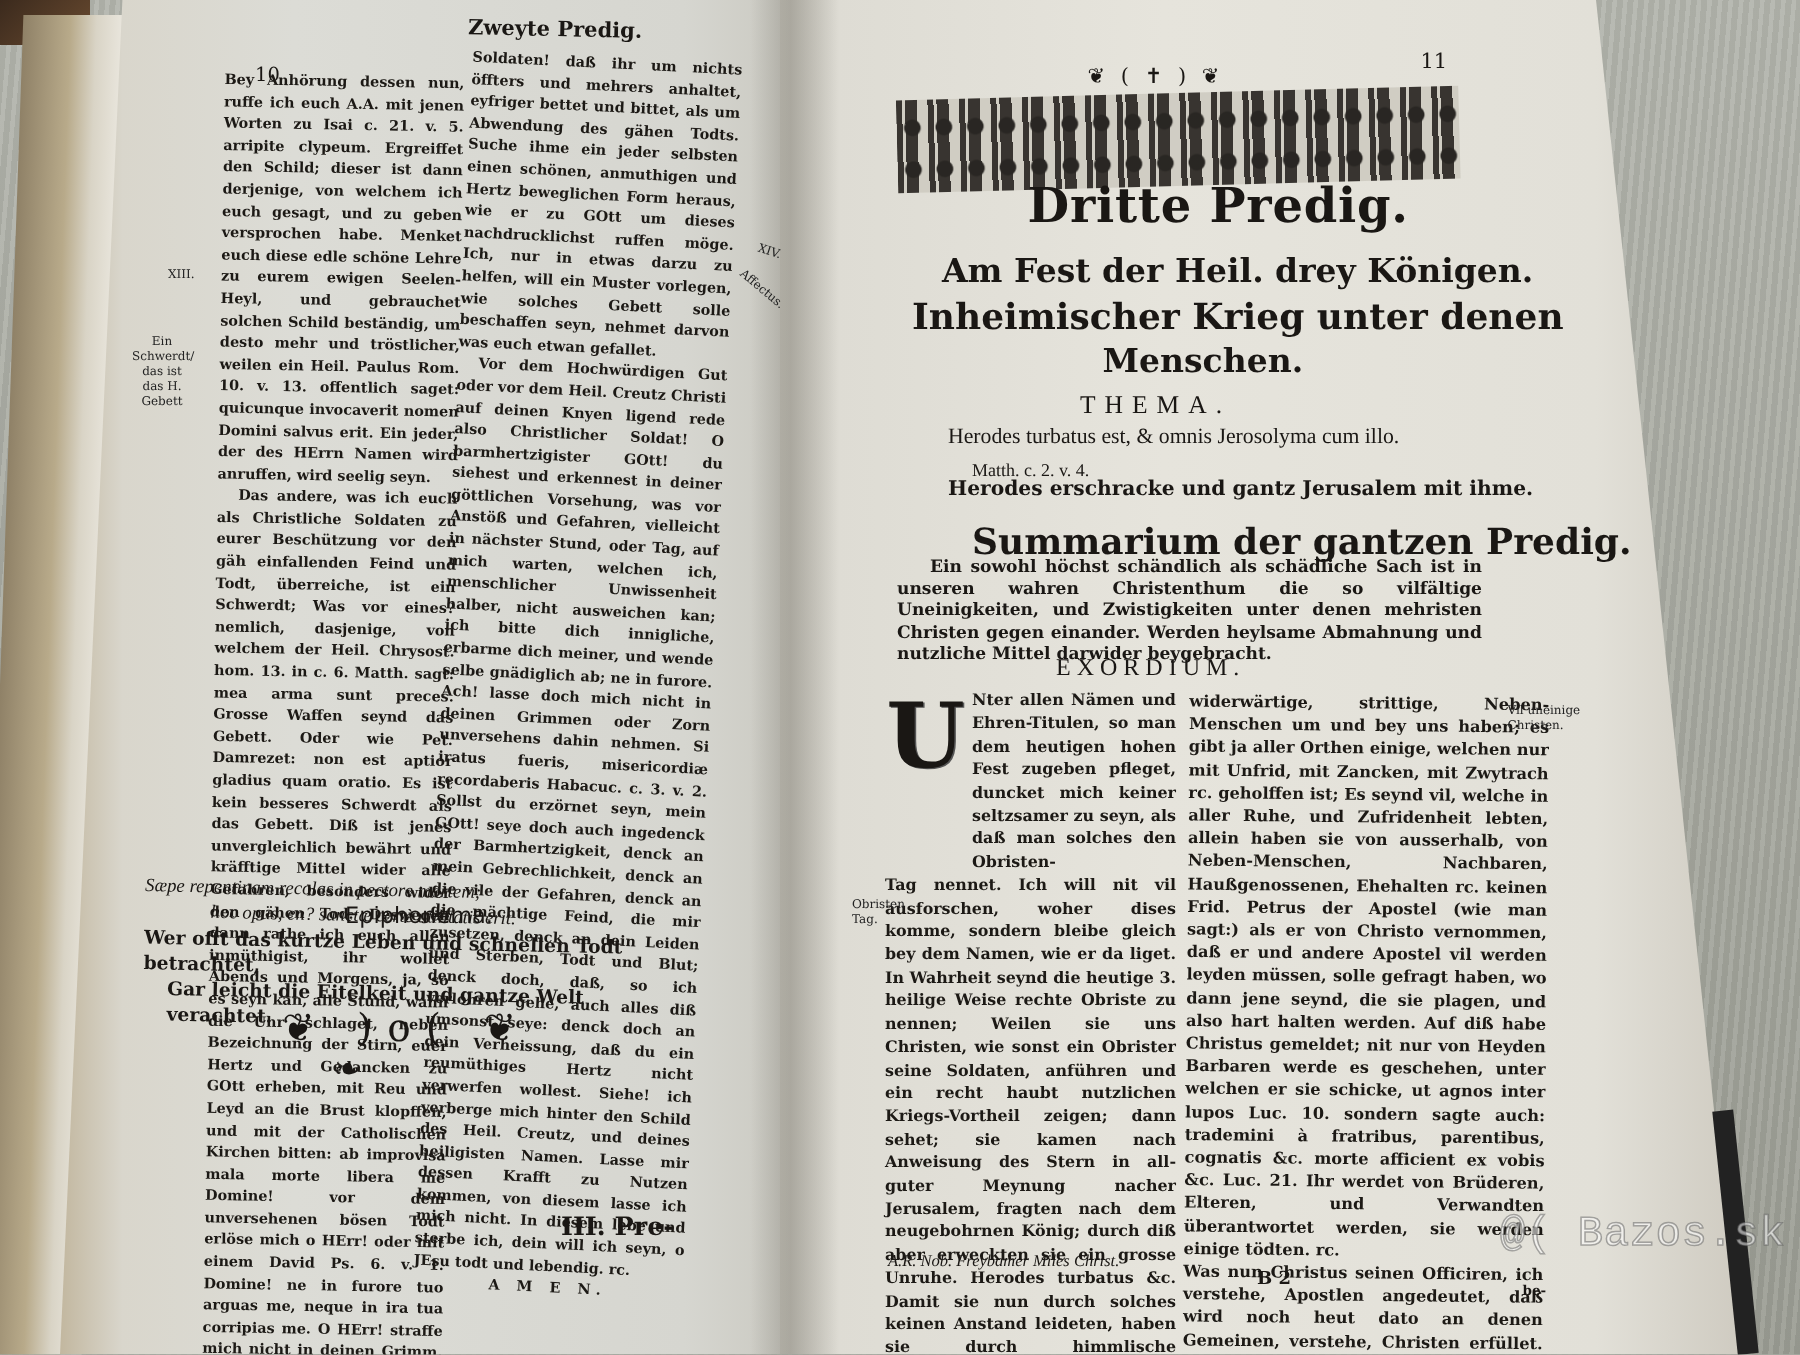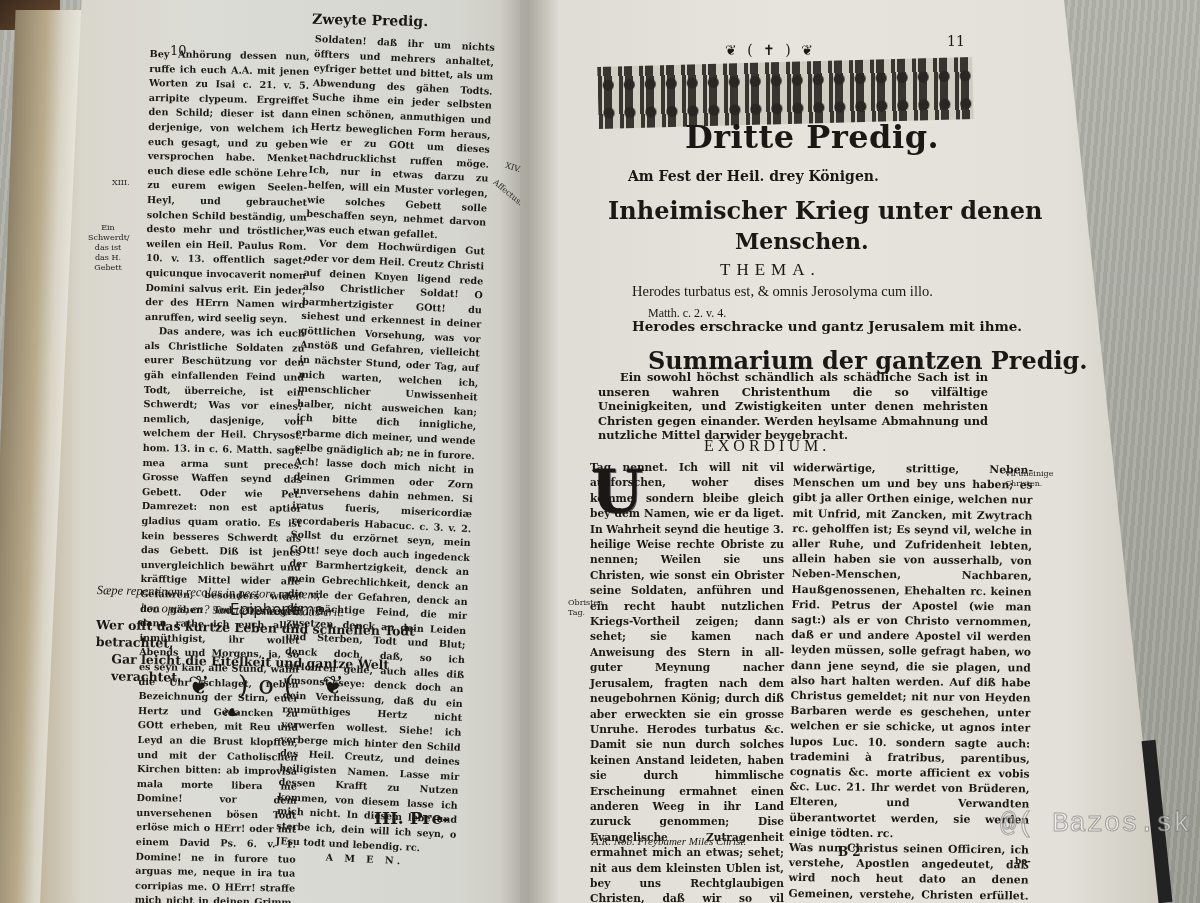--- a/index.html
+++ b/index.html
@@ -86,21 +86,21 @@
       left: 598px; top: 62px; width: 375px; height: 62px;
       background:
         radial-gradient(circle at 50% 30%, #1a1714 0 5px, transparent 6px),
         radial-gradient(circle at 50% 75%, #1a1714 0 5px, transparent 6px),
         repeating-linear-gradient(90deg, #2a2622 0 4px, #cfccc2 4px 6px, #2a2622 6px 14px, #cfccc2 14px 21px);
       background-size: 21px 62px, 21px 62px, auto;
       opacity: 0.92;
       transform: rotate(-1.5deg);
     }
     .right-title { left: 685px; top: 118px; font-size: 32px; font-weight: bold; letter-spacing: 0.5px; }
-    .right-sub1 { left: 628px; top: 168px; font-size: 14px; font-weight: bold; }
+    .right-sub1 { left: 628px; top: 168px; font-size: 22px; font-weight: bold; }
     .right-sub2 { left: 608px; top: 196px; font-size: 24px; font-weight: bold; }
     .right-sub3 { left: 735px; top: 228px; font-size: 22px; font-weight: bold; }
     .thema { left: 720px; top: 260px; font-size: 17px; letter-spacing: 6px; font-family: "Liberation Serif", serif; }
     .thema-1 { left: 632px; top: 283px; font-size: 14.5px; font-family: "Liberation Serif", serif; }
     .thema-2 { left: 648px; top: 306px; font-size: 12px; font-family: "Liberation Serif", serif; }
     .thema-3 { left: 632px; top: 316px; font-size: 13.5px; font-weight: bold; }
     .summ-title { left: 648px; top: 346px; font-size: 24px; font-weight: bold; }
     .summ-body { left: 598px; top: 370px; width: 390px; font-size: 11.4px; line-height: 14.5px; font-weight: bold; text-align: justify; text-indent: 22px; }
     .exordium { left: 704px; top: 437px; font-size: 16px; letter-spacing: 4px; font-family: "Liberation Serif", serif; }
 
@@ -187,20 +187,21 @@
 <div class="abs thema-2">Matth. c. 2. v. 4.</div>
 <div class="abs thema-3 fraktur" style="top:318px;">Herodes erschracke und gantz Jerusalem mit ihme.</div>
 
 <div class="abs summ-title fraktur">Summarium der gantzen Predig.</div>
 <div class="abs summ-body">Ein sowohl höchst schändlich als schädliche Sach ist in unseren wahren Christenthum die so vilfältige Uneinigkeiten, und Zwistigkeiten unter denen mehristen Christen gegen einander. Werden heylsame Abmahnung und nutzliche Mittel darwider beygebracht.</div>
 
 <div class="abs exordium">EXORDIUM.</div>
 
 <div class="abs drop-cap">U</div>
 <div class="abs small-col body-col-r1">
+  <p class="indent-block">Nter allen Nämen und Ehren-Titulen, so man dem heutigen hohen Fest zugeben pfleget, duncket mich keiner seltzsamer zu seyn, als daß man solches den Obristen-</p>
   <p>Tag nennet. Ich will nit vil ausforschen, woher dises komme, sondern bleibe gleich bey dem Namen, wie er da liget. In Wahrheit seynd die heutige 3. heilige Weise rechte Obriste zu nennen; Weilen sie uns Christen, wie sonst ein Obrister seine Soldaten, anführen und ein recht haubt nutzlichen Kriegs-Vortheil zeigen; dann sehet; sie kamen nach Anweisung des Stern in all-guter Meynung nacher Jerusalem, fragten nach dem neugebohrnen König; durch diß aber erweckten sie ein grosse Unruhe. Herodes turbatus &amp;c. Damit sie nun durch solches keinen Anstand leideten, haben sie durch himmlische Erscheinung ermahnet einen anderen Weeg in ihr Land zuruck genommen; Dise Evangelische Zutragenheit ermahnet mich an etwas; sehet; nit aus dem kleinsten Ublen ist, bey uns Rechtglaubigen Christen, daß wir so vil unruehige, Zornmüthige feindseelige,</p>
 </div>
 <div class="abs small-col body-col-r2">
   <p style="white-space:pre-line;">widerwärtige, strittige, Neben-Menschen um und bey uns haben; es gibt ja aller Orthen einige, welchen nur mit Unfrid, mit Zancken, mit Zwytrach rc. geholffen ist; Es seynd vil, welche in aller Ruhe, und Zufridenheit lebten, allein haben sie von ausserhalb, von Neben-Menschen, Nachbaren, Haußgenossenen, Ehehalten rc. keinen Frid. Petrus der Apostel (wie man sagt:) als er von Christo vernommen, daß er und andere Apostel vil werden leyden müssen, solle gefragt haben, wo dann jene seynd, die sie plagen, und also hart halten werden. Auf diß habe Christus gemeldet; nit nur von Heyden Barbaren werde es geschehen, unter welchen er sie schicke, ut agnos inter lupos Luc. 10. sondern sagte auch: trademini à fratribus, parentibus, cognatis &amp;c. morte afficient ex vobis &amp;c. Luc. 21. Ihr werdet von Brüderen, Elteren, und Verwandten überantwortet werden, sie werden einige tödten. rc.
     Was nun Christus seinen Officiren, ich verstehe, Apostlen angedeutet, daß wird noch heut dato an denen Gemeinen, verstehe, Christen erfüllet. Unter gar vilen, offt Nechst-Verwandten, ist ja ein</p>
 </div>
 
 <div class="abs margin-note margin-obristen" style="width:44px;margin-left:32px;">Obristen Tag.</div>
 <div class="abs margin-note margin-vil" style="width:50px;">Vil uneinige Christen.</div>
 

